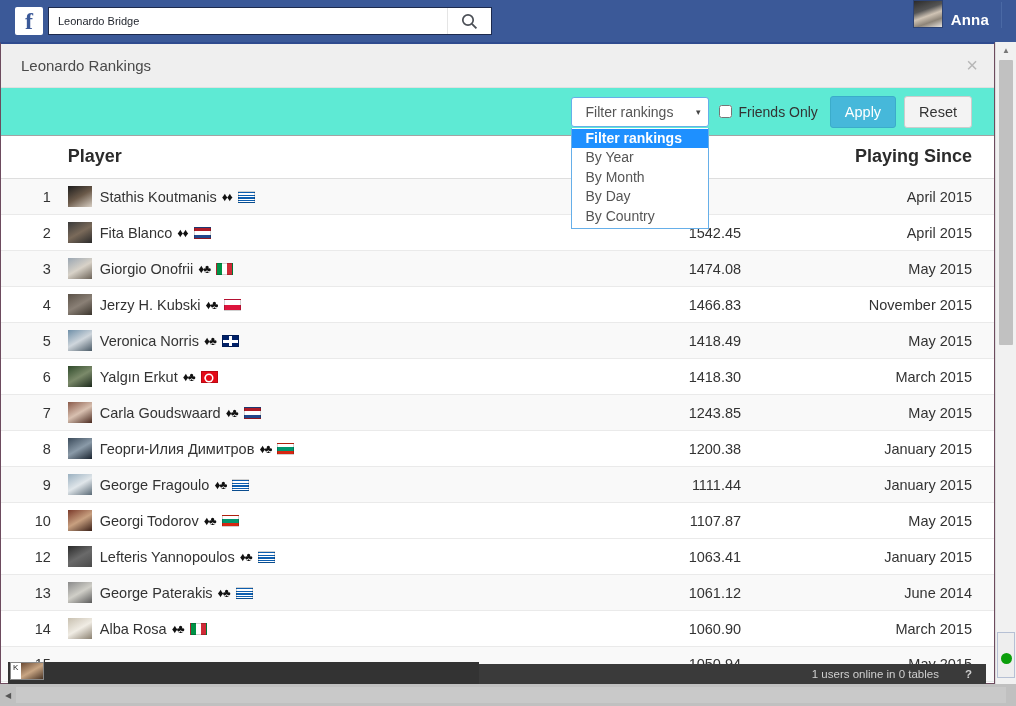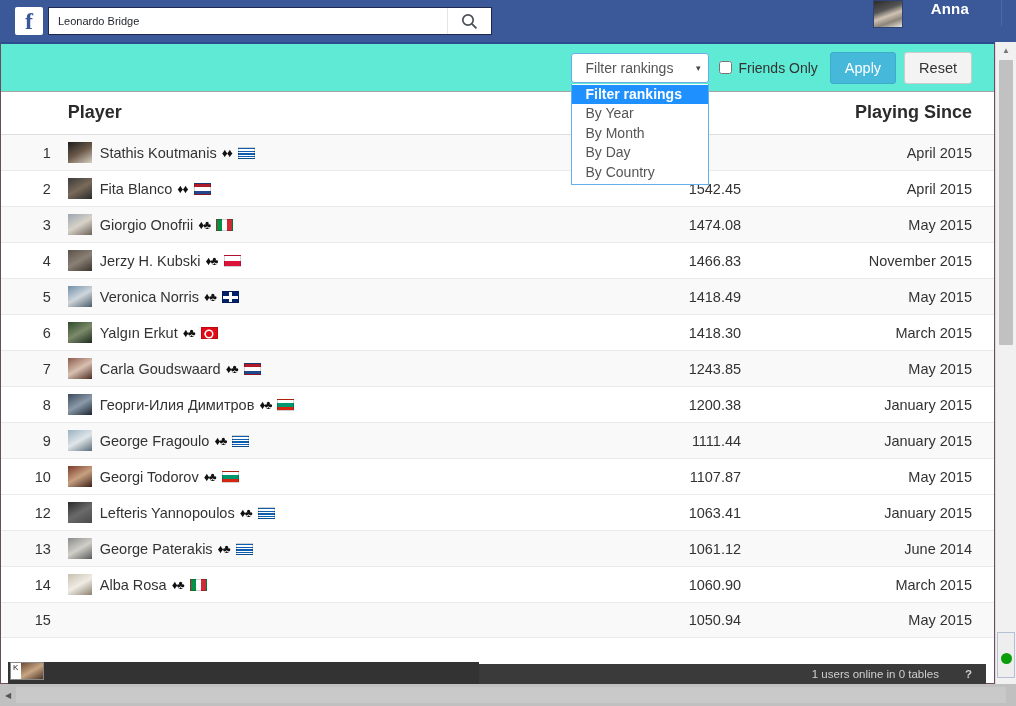--- a/index.html
+++ b/index.html
@@ -49,21 +49,21 @@
     width: 44px; height: 26px;
     background: #fff;
     border: none;
     border-left: 1px solid #e5e5e5;
     display: flex; align-items: center; justify-content: center;
     cursor: pointer;
   }
   .fb-right {
     position: absolute; right: 14px; top: 0;
     height: 28px;
-    display: flex; align-items: flex-start; gap: 20px;
+    display: flex; align-items: flex-end;
   }
   .fb-avatar {
     width: 30px; height: 28px;
     background: linear-gradient(160deg,#2b2b2b 0%,#555 35%,#cfc3b4 55%,#8d8478 75%,#e8e4de 100%);
     border: 1px solid #2d4373;
   }
   .fb-username {
     color: #fff;
     font-size: 15px;
     font-weight: bold;
@@ -351,20 +351,24 @@
   </div>
   <div class="fb-right">
     <div class="fb-avatar"></div>
     <span class="fb-username">Anna</span>
     <div class="fb-divider"></div>
   </div>
 </div>
 
 <div class="modal">
 
+  <div class="modal-header">
+    <span class="modal-title">Leonardo Rankings</span>
+    <span class="modal-close">×</span>
+  </div>
 
   <div class="toolbar">
     <div class="select-wrap">
       <div class="select-box">
         <span>Filter rankings</span>
         <span class="select-caret">▾</span>
       </div>
       <div class="select-menu">
         <div class="select-opt sel">Filter rankings</div>
         <div class="select-opt">By Year</div>

